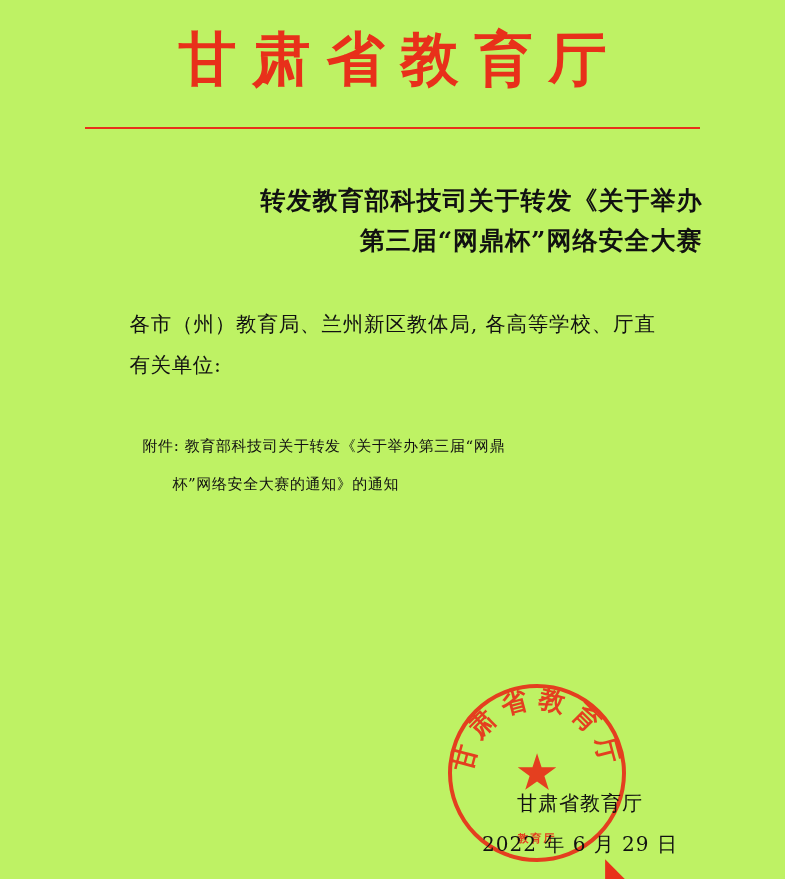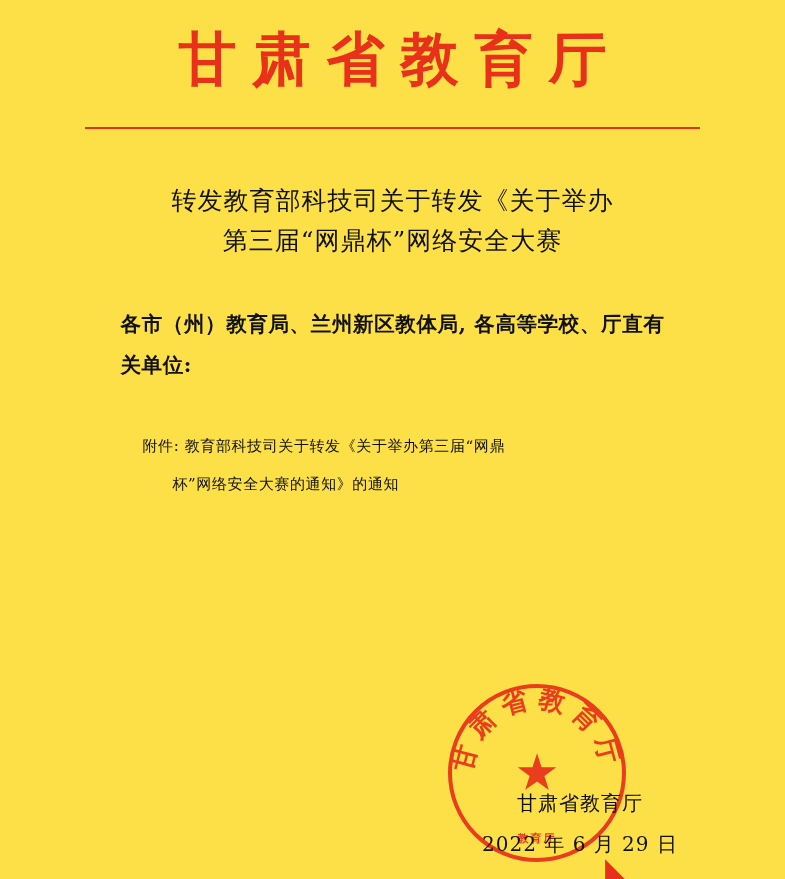--- a/index.html
+++ b/index.html
@@ -13,21 +13,21 @@
     position: relative;
     overflow: hidden;
     font-family: "DejaVu Serif", "Liberation Serif", serif;
     color: #000000;
   }
 
   .page {
     position: relative;
     width: 785px;
     height: 879px;
-    background: #fde047;
+    background: #bef264;
   }
 
   
   .masthead {
     text-align: center;
     padding-top: 26px;
   }
   .masthead-title {
     color: #e8301a;
     font-family: "DejaVu Serif", "Liberation Serif", serif;
@@ -46,22 +46,22 @@
   .rule-line {
     height: 2px;
     background: #e8301a;
     width: 100%;
   }
 
   
   .doc-title {
     margin: 52px auto 0 auto;
     width: 620px;
-    text-align: center;
-    font-weight: 400;
+    text-align: right;
+    font-weight: 700;
     font-size: 25px;
     line-height: 1.62;
     letter-spacing: 1px;
     color: #111;
   }
   .doc-title .line {
     display: block;
     white-space: nowrap;
   }
 
@@ -69,22 +69,21 @@
   .body-text {
     margin: 42px auto 0 auto;
     width: 560px;
     font-size: 20.5px;
     line-height: 2.02;
     letter-spacing: 0.6px;
     text-align: justify;
     color: #111;
   }
   .para {
-    margin: 8px;
-    font-weight: bold;
+    margin: 17px;
   }
   .para.indent {
     text-indent: 2em;
   }
   .para + .para {
     margin-top: 0;
   }
 
   .attach {
     margin: 44px auto 0 auto;

